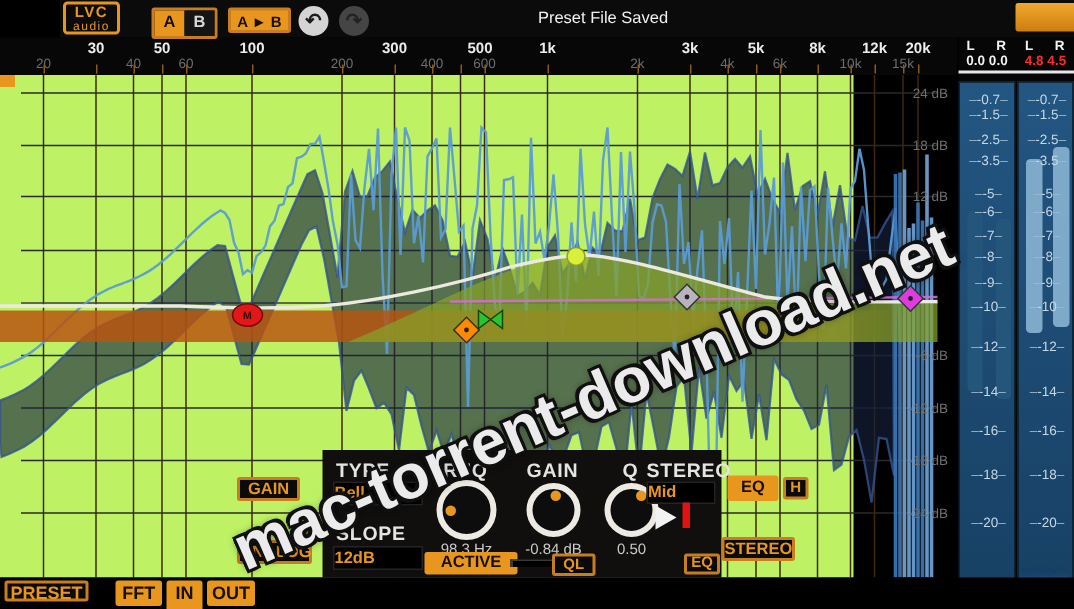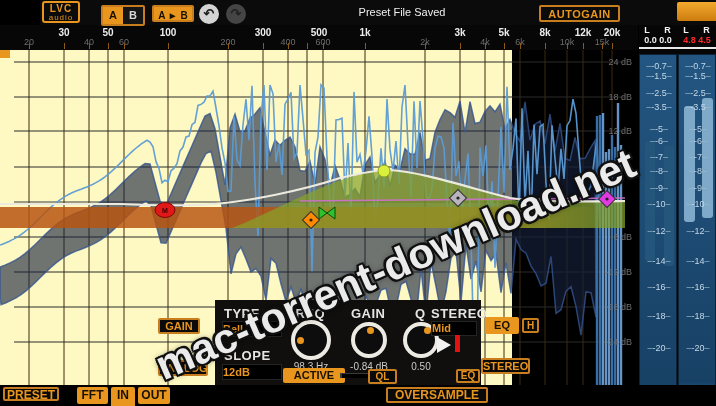--- a/index.html
+++ b/index.html
@@ -30,21 +30,21 @@
   #wet{left:637px;top:2px;width:77px;height:19px;background:linear-gradient(#f2a92d,#cd7d10);
        border-radius:2px;color:#241502;font-size:11px;font-weight:bold;text-align:right;line-height:19px;
        padding-right:9px;box-sizing:border-box;}
   #wet .handle{position:absolute;right:2px;top:0;width:4px;height:19px;background:#000;}
   
   #freqheader{left:0;top:25px;width:638px;height:25px;background:#070707;z-index:5;}
   .ftick{position:absolute;width:1px;height:6px;top:18px;background:#8a5a16;}
   .fmaj{position:absolute;top:2px;transform:translateX(-50%);color:#ececec;font-size:10px;font-weight:bold;}
   .fmin{position:absolute;top:12px;transform:translateX(-50%);color:#6d6d6d;font-size:9px;}
   
-  #spectrum{left:0;top:50px;width:512px;height:335px;background:#fef9c3;z-index:1;}
+  #spectrum{left:0;top:50px;width:569px;height:335px;background:#bef264;z-index:1;}
   .dblabel{position:absolute;left:586px;width:46px;text-align:right;color:#6f6f6f;font-size:9px;}
   #leftslider{left:2px;top:-9px;width:10px;height:341px;border:2px solid #c87d1e;background:#0b0906;z-index:6;}
   #leftslider .sh{position:absolute;left:0;top:0;width:10px;height:8px;background:#e8961e;}
   
   #meters{left:639px;top:25px;width:77px;height:381px;background:#060606;z-index:10;}
   .mpanel{position:absolute;top:29px;height:357px;background:linear-gradient(#235682,#173f63);border:1px solid #0d2437;box-sizing:border-box;}
   #mp1{left:0;width:38px;} #mp2{left:39px;width:38px;}
   .mhead{position:absolute;top:0;height:23px;width:38px;text-align:center;}
   .mhl{color:#f2f2f2;font-size:9px;font-weight:bold;letter-spacing:6px;padding-left:5px;}
   .mhv{font-size:9px;font-weight:bold;margin-top:0px;}
@@ -86,37 +86,36 @@
     <div class="l2">audio</div>
   </div>
   <div class="abtoggle abs">
     <div class="cell on">A</div>
     <div class="cell off">B</div>
   </div>
   <div id="atob" class="abs">A ► B</div>
   <div id="undo" class="histbtn abs">↶</div>
   <div id="redo" class="histbtn abs">↷</div>
   <div id="status" class="abs">Preset File Saved</div>
-  <div id="autogain" class="tbbtn abs">AUTOGAIN</div>
   <div id="wet" class="abs">
     <span>WET</span>
     <div class="handle"></div>
   </div>
 </div>
 
 <div id="freqheader" class="abs">
     <div class="fmaj" style="left: 64px;">30</div>
     <div class="ftick" style="left: 64px;"></div>
     <div class="fmaj" style="left: 108px;">50</div>
     <div class="ftick" style="left: 108px;"></div>
     <div class="fmaj" style="left: 168px;">100</div>
     <div class="ftick" style="left: 168px;"></div>
     <div class="fmaj" style="left: 263px;">300</div>
     <div class="ftick" style="left: 263px;"></div>
-    <div class="fmaj" style="left: 319px;">500</div>
+    <div class="fmaj" style="left: 296px; padding-left: 48px;">500</div>
     <div class="ftick" style="left: 307px;"></div>
     <div class="fmaj" style="left: 365px;">1k</div>
     <div class="ftick" style="left: 365px;"></div>
     <div class="fmaj" style="left: 460px;">3k</div>
     <div class="ftick" style="left: 460px;"></div>
     <div class="fmaj" style="left: 504px;">5k</div>
     <div class="ftick" style="left: 504px;"></div>
     <div class="fmaj" style="left: 545px;">8k</div>
     <div class="ftick" style="left: 545px;"></div>
     <div class="fmaj" style="left: 583px;">12k</div>
@@ -320,16 +319,15 @@
 <div class="obtn abs" style="left:158px;top:360px;width:50px;height:16px;font-size:11px;line-height:12px;z-index:9;">ANALOG</div>
 <div class="fbtn abs" style="left:485px;top:317px;width:34px;height:17px;font-size:11px;line-height:17px;z-index:9;">EQ</div>
 <div class="obtn abs" style="left:522px;top:318px;width:17px;height:15px;font-size:10px;line-height:11px;z-index:9;">H</div>
 <div class="obtn abs" style="left:481px;top:358px;width:49px;height:16px;font-size:11px;line-height:12px;z-index:9;">STEREO</div>
 
 <div id="bottombar" class="abs">
   <div class="obtn" style="left:3px;top:2px;width:56px;height:14px;font-size:12px;line-height:13px;">PRESET</div>
   <div class="fbtn" style="left:77px;top:2px;width:31px;height:17px;font-size:12px;line-height:17px;">FFT</div>
   <div class="fbtn" style="left:111px;top:2px;width:24px;height:31px;font-size:12px;line-height:17px;">IN</div>
   <div class="fbtn" style="left:138px;top:2px;width:32px;height:17px;font-size:12px;line-height:17px;">OUT</div>
-  <div class="obtn" style="left:386px;top:2px;width:102px;height:16px;font-size:12px;line-height:12px;">OVERSAMPLE</div>
 </div>
 
 <div id="wm" class="abs">mac-torrent-download.net</div>
 
 </body></html>

